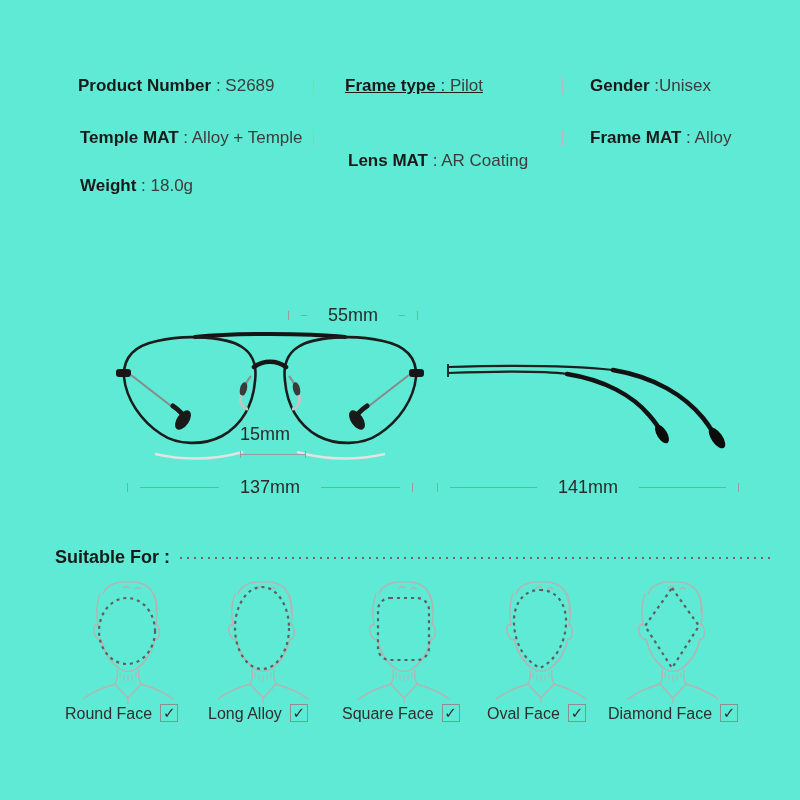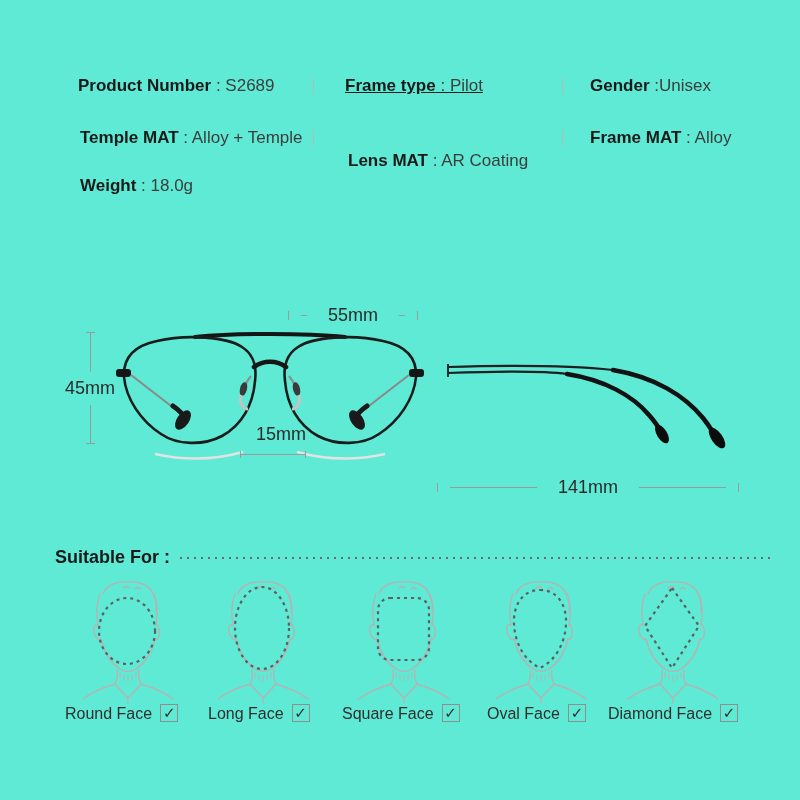--- a/index.html
+++ b/index.html
@@ -20,21 +20,21 @@
     background-image:repeating-linear-gradient(to right,#6b6b6b 0 2px,transparent 2px 7px);}
   
   .dim-h{position:absolute;display:flex;align-items:center;height:24px;gap:12px;}
   .dim-h .tick{width:1px;height:9px;background:#9b9b9b;}
   .dim-h .line{flex:1;height:1px;background:#9b9b9b;}
   .dim-h .dtext{padding:0 9px;font-size:18px;color:#2b2b2b;white-space:nowrap;}
   .dim-v{position:absolute;display:flex;flex-direction:column;align-items:center;}
   .dim-v .tick{height:1px;width:9px;background:#9b9b9b;}
   .dim-v .line{flex:1;width:1px;background:#9b9b9b;}
   .dim-v .dtext{padding:6px 0;font-size:18px;color:#2b2b2b;white-space:nowrap;}
-  .dim-stack{position:absolute;display:flex;flex-direction:column;align-items:flex-end;}
+  .dim-stack{position:absolute;display:flex;flex-direction:column;align-items:flex-start;}
   .dim-stack .dtext{font-size:18px;color:#2b2b2b;white-space:nowrap;margin-bottom:4px;}
   .dim-stack .lrow{display:flex;align-items:center;align-self:stretch;height:10px;}
   .dim-stack .tick{width:1px;height:7px;background:#9b9b9b;}
   .dim-stack .line{flex:1;height:1px;background:#9b9b9b;}
   
   .face-fig{position:absolute;width:110px;height:125px;}
   .face-label{position:absolute;display:flex;align-items:center;font-size:16px;color:#2f2f2f;white-space:nowrap;}
   .cb{display:inline-flex;align-items:center;justify-content:center;
       width:16px;height:16px;border:1px solid #8f8f8f;margin-left:8px;
       font-size:15px;line-height:14px;color:#2b2b2b;position:relative;top:-1px;}
@@ -73,27 +73,20 @@
 
 
   <div class="dim-h" style="left:288px;top:303px;width:130px;">
     <span class="tick"></span>
       <span class="line"></span>
     <span class="dtext">55mm</span>
     <span class="line"></span>
       <span class="tick"></span>
   </div>
 
-  <div class="dim-v" style="left:48px;top:332px;height:112px;width:84px;">
-    <span class="tick"></span>
-      <span class="line"></span>
-    <span class="dtext">45mm</span>
-    <span class="line"></span>
-      <span class="tick"></span>
-  </div>
 
   <svg style="left:115px;top:328px;" width="310" height="140" viewBox="0 0 310 140">
 
     <path d="M 40 126 Q 85 136 128 124" fill="none" stroke="#e3e3e3" stroke-width="2.5"></path>
     <path d="M 182 124 Q 225 136 270 126" fill="none" stroke="#e3e3e3" stroke-width="2.5"></path>
 
     <path d="M 80 9 C 120 5 190 5 230 9" fill="none" stroke="#151515" stroke-width="4" stroke-linecap="round"></path>
 
     <path d="M 42 13 C 72 6 112 9 127 19 C 138 26 142 38 140 53 C 138 77 127 97 107 108 C 88 118 62 117 46 106 C 26 93 11 71 9 49 C 8 31 18 18 42 13 Z" fill="none" stroke="#1c1c1c" stroke-width="2.6"></path>
     <path d="M 268 13 C 238 6 198 9 183 19 C 172 26 168 38 170 53 C 172 77 183 97 203 108 C 222 118 248 117 264 106 C 284 93 299 71 301 49 C 302 31 292 18 268 13 Z" fill="none" stroke="#1c1c1c" stroke-width="2.6"></path>
@@ -120,20 +113,27 @@
 
   <div class="dim-stack" style="left:240px;top:424px;width:66px;">
     <span class="dtext">15mm</span>
     <span class="lrow">
       <span class="tick"></span>
         <span class="line"></span>
         <span class="tick"></span>
     </span>
   </div>
 
+  <div class="dim-h" style="left:127px;top:475px;width:286px;">
+    <span class="tick"></span>
+      <span class="line"></span>
+    <span class="dtext">137mm</span>
+    <span class="line"></span>
+      <span class="tick"></span>
+  </div>
 
   <div class="dim-h" style="left:437px;top:475px;width:302px;">
     <span class="tick"></span>
       <span class="line"></span>
     <span class="dtext">141mm</span>
     <span class="line"></span>
       <span class="tick"></span>
   </div>
 
   <svg style="left:445px;top:352px;" width="300" height="95" viewBox="0 0 300 95">
@@ -190,21 +190,21 @@
     <path d="M 54 10 L 81 48 L 54 90 L 27 48 Z" fill="none" stroke="#5f5f5f" stroke-width="2.2" stroke-dasharray="3 4" stroke-linejoin="round"></path>
   </svg>
 
   <span class="face-label" style="left:65px;top:705px;">
     <span>Round Face</span>
     <span class="cb">
         <span>✓</span>
       </span>
   </span>
   <span class="face-label" style="left:208px;top:705px;">
-    <span>Long Face</span>
+    <span>Long Alloy</span>
     <span class="cb">
         <span>✓</span>
       </span>
   </span>
   <span class="face-label" style="left:342px;top:705px;">
     <span>Square Face</span>
     <span class="cb">
         <span>✓</span>
       </span>
   </span>

